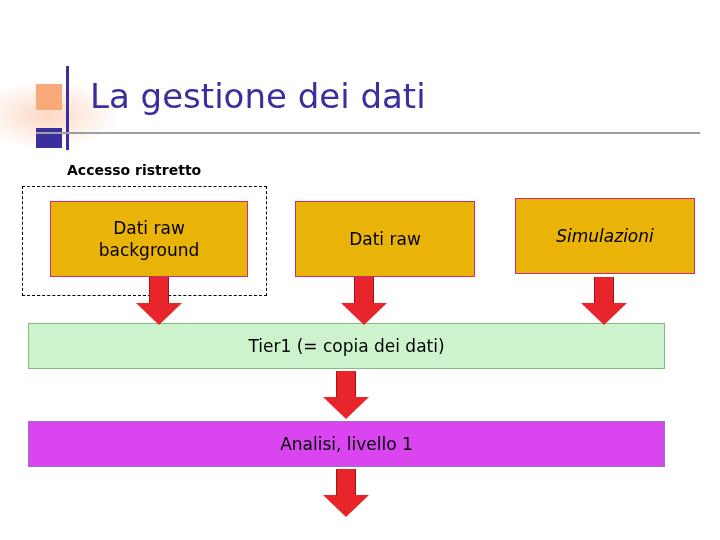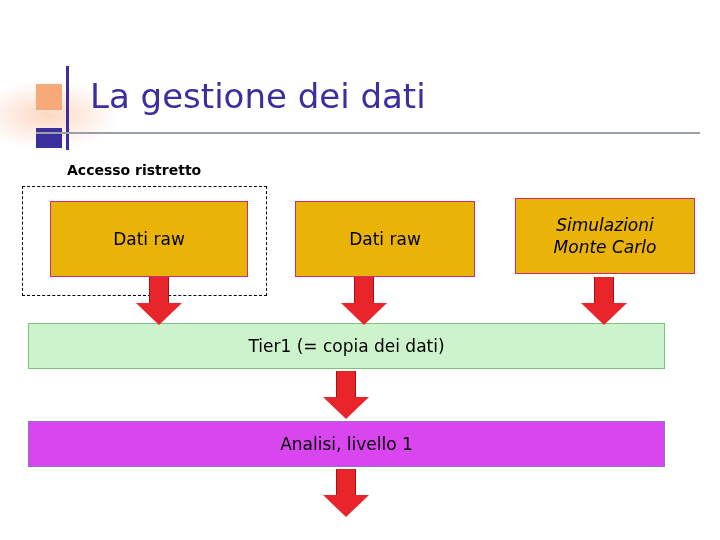--- a/index.html
+++ b/index.html
@@ -186,33 +186,33 @@
   <div class="deco-hline"></div>
 
   <div class="title">La gestione dei dati</div>
 
   <div class="dashed-group"></div>
   <div class="group-label">Accesso ristretto</div>
 
   <div class="box box-pink" id="box-raw-background">
     <div>
       <div>Dati raw</div>
+      <div>background</div>
     </div>
   </div>
 
   <div class="box box-pink" id="box-raw-calib">
     <div>
       <div>Dati raw</div>
     </div>
   </div>
 
   <div class="box box-pink" id="box-simul">
     <div>
       <div>Simulazioni</div>
-      <div>Monte Carlo</div>
     </div>
   </div>
 
   <div class="box box-green" id="box-tier1">
     <div>Tier1 (= copia dei dati)</div>
   </div>
 
   <div class="box box-purple" id="box-analisi">
     <div>Analisi, livello 1</div>
   </div>

